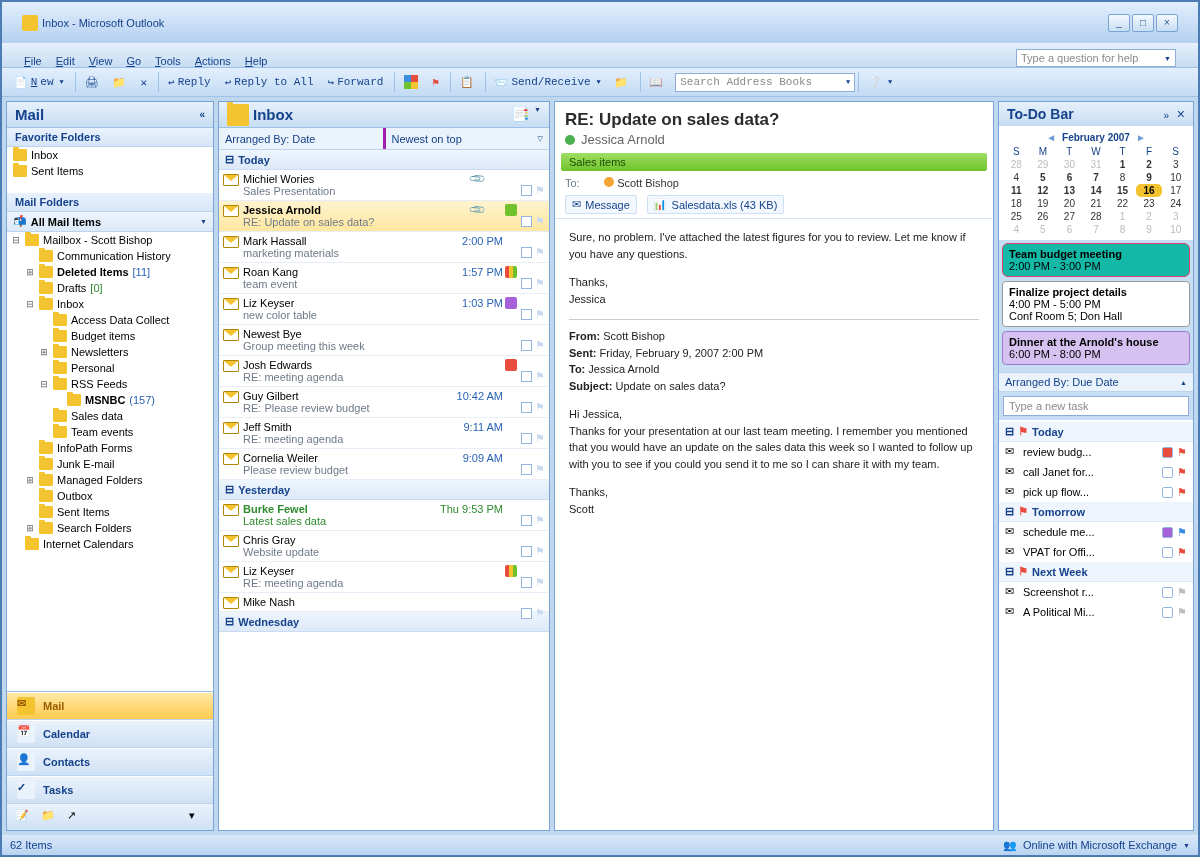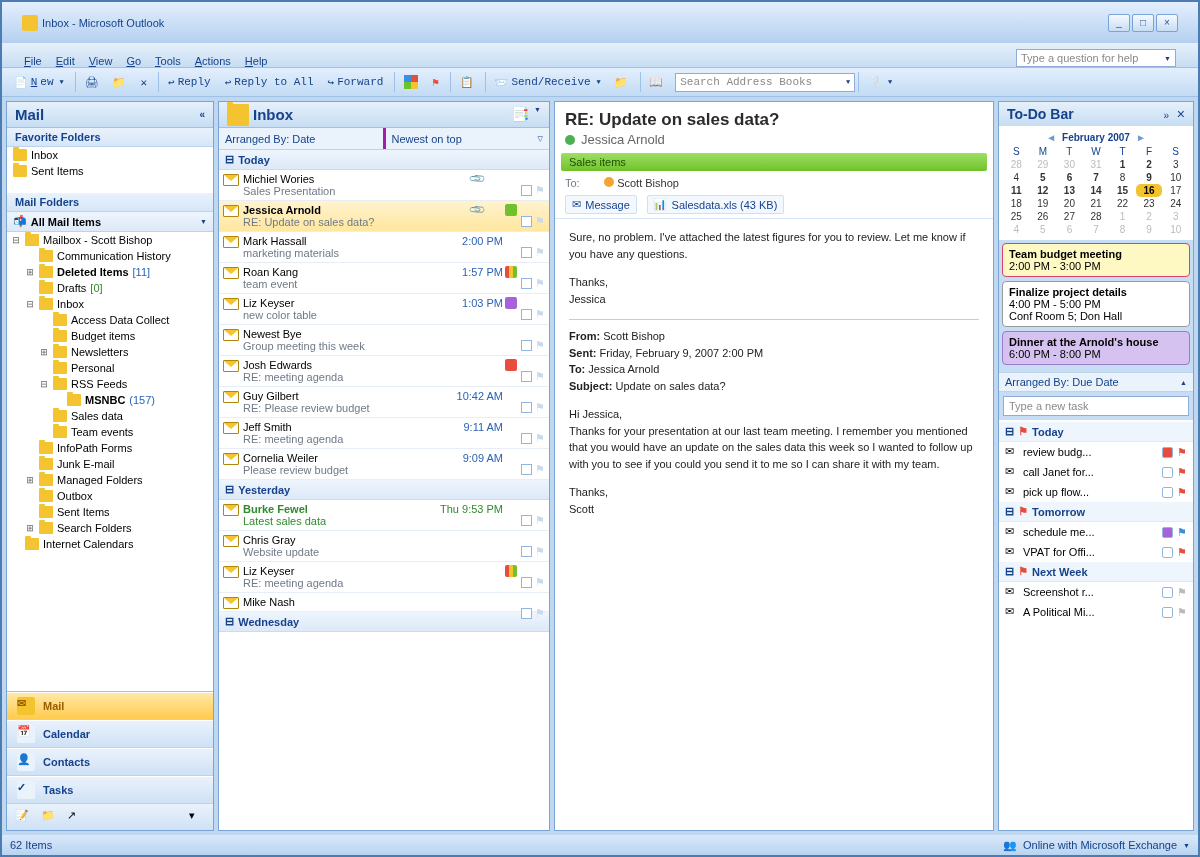--- a/index.html
+++ b/index.html
@@ -580,21 +580,21 @@
                 <td class="othermonth  ">6</td>
                 <td class="othermonth  ">7</td>
                 <td class="othermonth  ">8</td>
                 <td class="othermonth  ">9</td>
                 <td class="othermonth  ">10</td>
               </tr>
             </tbody>
           </table>
       </div>
       <div class="appts" id="appts">
-          <div class="appt" style="background: #fef9c3; border-color: rgb(217, 65, 106);">
+          <div class="appt" style="background: #14b8a6; border-color: rgb(217, 65, 106); border-radius: 6px;">
             <div class="t">Team budget meeting</div>
             <div>2:00 PM - 3:00 PM</div>
           </div>
           <div class="appt" style="background: rgb(255, 255, 255); border-color: rgb(153, 153, 153);">
             <div class="t">Finalize project details</div>
             <div>4:00 PM - 5:00 PM</div>
             <div>Conf Room 5; Don Hall</div>
           </div>
           <div class="appt" style="background: rgb(214, 194, 240); border-color: rgb(154, 123, 201);">
             <div class="t">Dinner at the Arnold's house</div>

